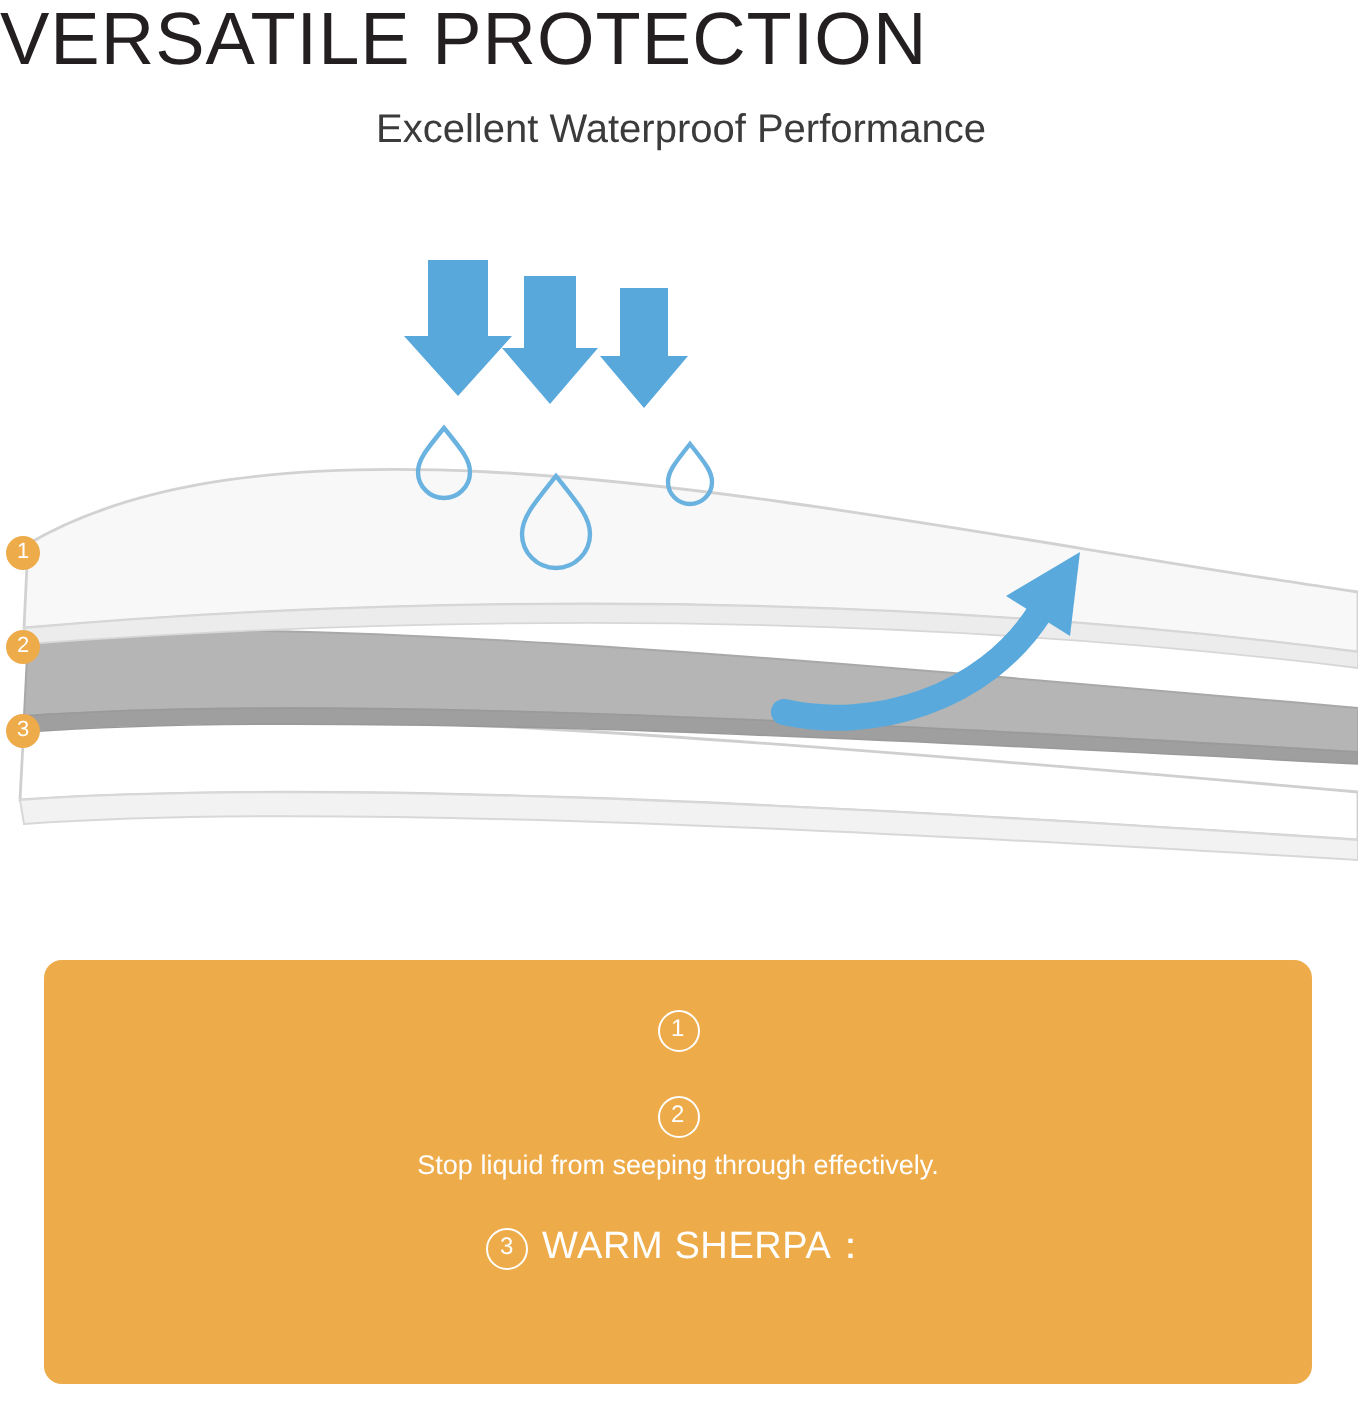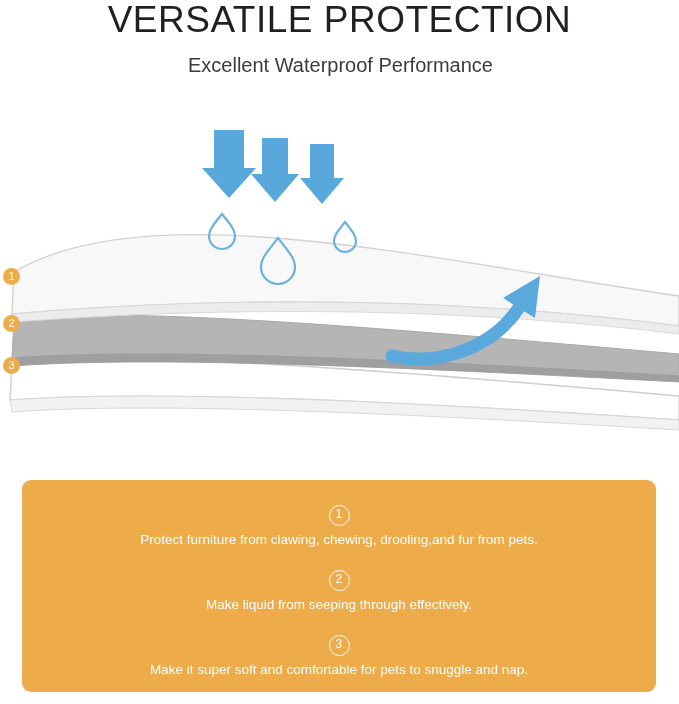--- a/index.html
+++ b/index.html
@@ -14,21 +14,20 @@
     font-family: "Liberation Sans", sans-serif;
     overflow: hidden;
   }
 
   
   #title {
     position: absolute;
     top: 0px;
     left: 0;
     width: 679px;
-    text-align: center;
     font-size: 37px;
     letter-spacing: 0.5px;
     color: #231f20;
     font-weight: normal;
     line-height: 40px;
   }
   #subtitle {
     position: absolute;
     top: 52px;
     left: 1px;
@@ -152,30 +151,29 @@
   <div class="bullet" id="bullet-2">2</div>
   <div class="bullet" id="bullet-3">3</div>
 </div>
 
 <div id="panel">
 
   <div class="legend-item i0">
     <div class="legend-head">
       <span class="legend-num">1</span>
     </div>
-    <div class="legend-desc">Protect furniture from clawing, chewing, drooling,and fur from pets.</div>
   </div>
 
   <div class="legend-item i1">
     <div class="legend-head">
       <span class="legend-num">2</span>
     </div>
-    <div class="legend-desc">Make liquid from seeping through effectively.</div>
+    <div class="legend-desc">Stop liquid from seeping through effectively.</div>
   </div>
 
   <div class="legend-item i2">
     <div class="legend-head">
       <span class="legend-num">3</span>
+      <span>WARM SHERPA：</span>
     </div>
-    <div class="legend-desc">Make it super soft and comfortable  for pets to snuggle and nap.</div>
   </div>
 
 </div>
 
 </body></html>

